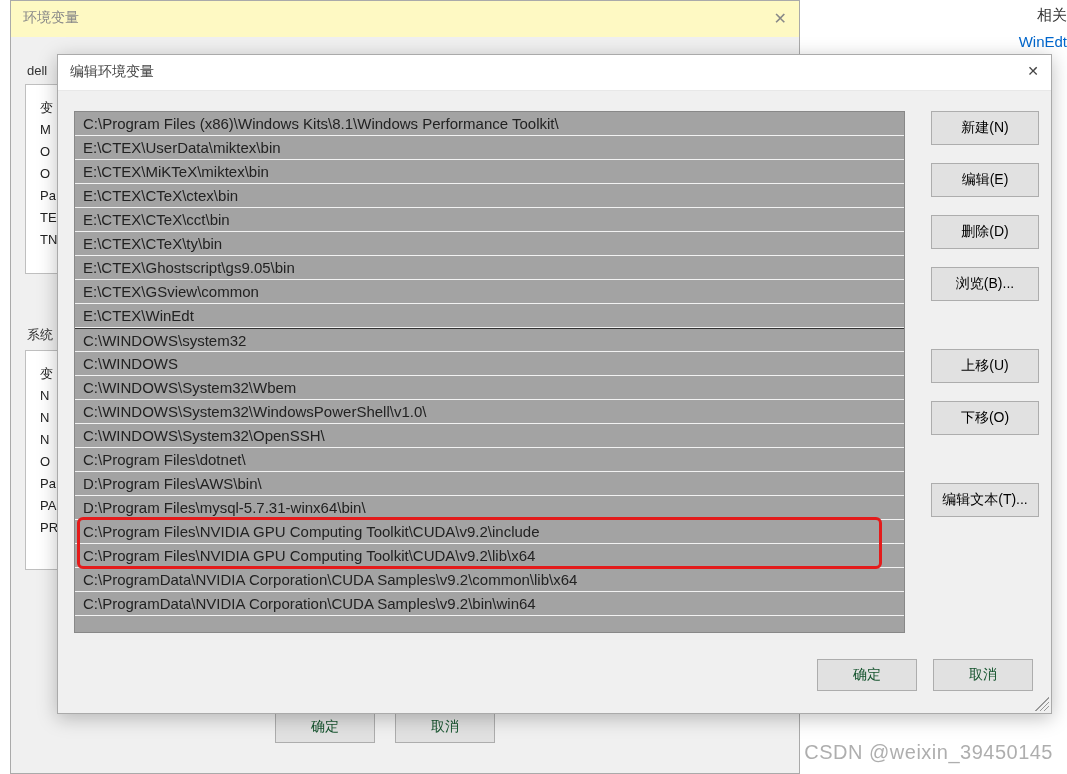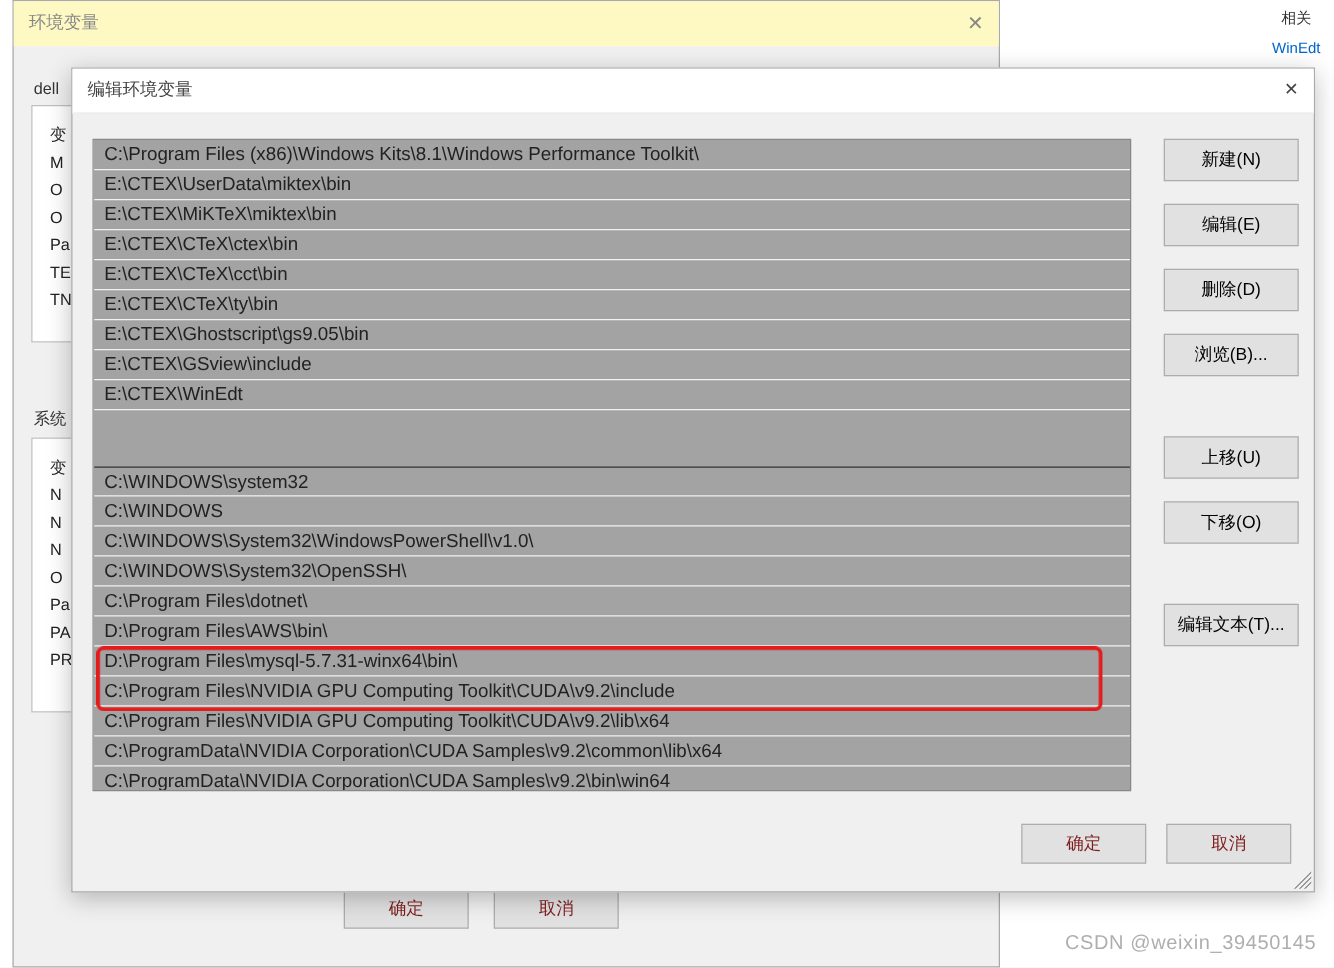--- a/index.html
+++ b/index.html
@@ -47,31 +47,31 @@
     justify-content: center;
     gap: 20px;
     padding-right: 40px;
   }
   .btn {
     min-width: 100px;
     height: 32px;
     background: #e1e1e1;
     border: 1px solid #adadad;
     font-size: 14px;
-    color: #7f1d1d;
+    color: #14532d;
     cursor: pointer;
   }
   
   .side-panel {
     position: absolute;
     right: 0; top: 0;
     width: 60px; height: 70px;
     color: #333;
-    font-size: 12px;
-    text-align: center;
+    font-size: 15px;
+    text-align: right;
     padding: 6px 0 0 0;
   }
   .side-panel .link { color: #0066cc; margin-top: 8px; }
   
   .win-fg {
     position: absolute;
     left: 57px; top: 54px;
     width: 995px; height: 660px;
     border: 1px solid #aaa;
     background: #f0f0f0;
@@ -110,21 +110,21 @@
     padding: 0 8px;
     white-space: nowrap;
     overflow: hidden;
     text-overflow: ellipsis;
     color: #222;
     cursor: default;
     border-bottom: 1px solid #f2f2f2;
     position: relative;
     z-index: 1;
   }
-  .item.sep-before { border-top: 1px solid #333; margin-top: 45px; }
+  .item.sep-before { border-top: 1px solid #333; }
   .listbox::-webkit-scrollbar { width: 18px; }
   .listbox::-webkit-scrollbar-track { background: #f0f0f0; }
   .listbox::-webkit-scrollbar-thumb { background: #c2c2c2; border: 1px solid #f0f0f0; }
   
   .highlight-box {
     position: absolute;
     border: 3px solid #e41b1b;
     border-radius: 6px;
     pointer-events: none;
     z-index: 2;
@@ -157,21 +157,21 @@
     width: 14px; height: 14px;
     background:
       linear-gradient(135deg, transparent 50%, #999 50%, #999 55%, transparent 55%,
                       transparent 65%, #999 65%, #999 70%, transparent 70%,
                       transparent 80%, #999 80%, #999 85%, transparent 85%);
   }
   .watermark {
     position: absolute;
     right: 14px; bottom: 10px;
     color: rgba(120,120,120,0.6);
-    font-size: 16px;
+    font-size: 20px;
     font-family: "Segoe UI", sans-serif;
     letter-spacing: 0.5px;
     z-index: 50;
   }
 </style>
 </head>
 <body>
 
 <div class="side-panel">
   <div>相关</div>
@@ -226,24 +226,25 @@
   <div class="content">
     <div class="listbox-wrap">
       <div class="listbox" id="path-list">
           <div class="item">C:\Program Files (x86)\Windows Kits\8.1\Windows Performance Toolkit\</div>
           <div class="item">E:\CTEX\UserData\miktex\bin</div>
           <div class="item">E:\CTEX\MiKTeX\miktex\bin</div>
           <div class="item">E:\CTEX\CTeX\ctex\bin</div>
           <div class="item">E:\CTEX\CTeX\cct\bin</div>
           <div class="item">E:\CTEX\CTeX\ty\bin</div>
           <div class="item">E:\CTEX\Ghostscript\gs9.05\bin</div>
-          <div class="item">E:\CTEX\GSview\include</div>
+          <div class="item">E:\CTEX\GSview\common</div>
           <div class="item">E:\CTEX\WinEdt</div>
           <div class="item sep-before">C:\WINDOWS\system32</div>
           <div class="item">C:\WINDOWS</div>
+          <div class="item">C:\WINDOWS\System32\Wbem</div>
           <div class="item">C:\WINDOWS\System32\WindowsPowerShell\v1.0\</div>
           <div class="item">C:\WINDOWS\System32\OpenSSH\</div>
           <div class="item">C:\Program Files\dotnet\</div>
           <div class="item">D:\Program Files\AWS\bin\</div>
           <div class="item">D:\Program Files\mysql-5.7.31-winx64\bin\</div>
           <div class="item">C:\Program Files\NVIDIA GPU Computing Toolkit\CUDA\v9.2\include</div>
           <div class="item">C:\Program Files\NVIDIA GPU Computing Toolkit\CUDA\v9.2\lib\x64</div>
           <div class="item">C:\ProgramData\NVIDIA Corporation\CUDA Samples\v9.2\common\lib\x64</div>
           <div class="item">C:\ProgramData\NVIDIA Corporation\CUDA Samples\v9.2\bin\win64</div>
         </div>

